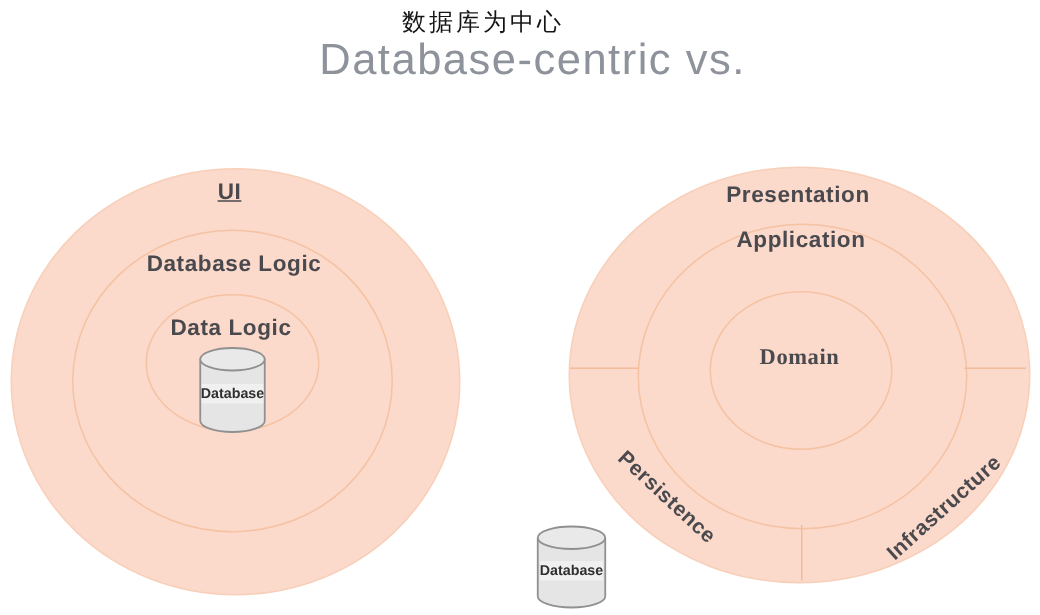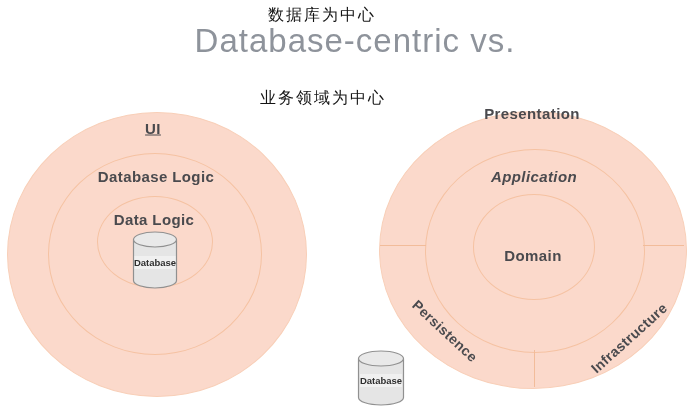--- a/index.html
+++ b/index.html
@@ -1,21 +1,21 @@
 <!DOCTYPE html>
 <html><head>
 <meta charset="utf-8">
 <style>
   html,body{margin:0;padding:0;background:#ffffff;}
   body{font-family:"Liberation Sans", sans-serif;}
   .stage{position:relative;width:693px;height:410px;background:#ffffff;overflow:hidden;}
 
   
   .cn-label{position:absolute;transform:translateX(-50%);font-size:16px;letter-spacing:2px;color:#141414;white-space:nowrap;font-family:"Liberation Sans",sans-serif;}
-  .title{position:absolute;transform:translateX(-50%);text-align:left;color:#8e939b;font-size:33px;font-weight:400;letter-spacing:1px;line-height:29px;white-space:nowrap;}
+  .title{position:absolute;transform:translateX(-50%);text-align:left;color:#8e939b;font-size:29px;font-weight:400;letter-spacing:1px;line-height:29px;white-space:nowrap;}
 
   
   .ring{position:absolute;border-radius:50%;}
   .ring.outer{background:#fbd9cb;border:1px solid #f8cfb8;}
   .ring.line-only{background:transparent;border:1px solid #f5c2a2;}
 
   
   .ring-label{position:absolute;transform:translate(-50%,-50%);font-size:15px;font-weight:bold;color:#4a4a4e;letter-spacing:.4px;white-space:nowrap;}
   .ring-label.rot-cw{transform:translate(-50%,-50%) rotate(43deg);font-size:14px;}
   .ring-label.rot-ccw{transform:translate(-50%,-50%) rotate(-42deg);font-size:14px;}
@@ -30,21 +30,20 @@
 </style>
 </head>
 <body>
 
 <div class="stage">
 
   <div class="cn-label" style="left:322px;top:5px;">数据库为中心</div>
   <div class="title" style="left:355px;top:26px;">
     <div>Database-centric vs.</div>
   </div>
-  <div class="cn-label" style="left:323px;top:88px;">业务领域为中心</div>
 
   <div>
     <div class="ring outer" style="left:7px;top:112px;width:298px;height:283px;"></div>
     <div class="ring line-only" style="left:48px;top:153px;width:212px;height:200px;"></div>
     <div class="ring line-only" style="left:97px;top:196px;width:114px;height:90px;"></div>
 
     <div class="ring-label" style="left:153px;top:128px;text-decoration:underline;">UI</div>
     <div class="ring-label" style="left:156px;top:176px;">Database Logic</div>
     <div class="ring-label" style="left:154px;top:219px;">Data Logic</div>
 
@@ -58,23 +57,23 @@
 
   <div>
     <div class="ring outer" style="left:379px;top:111px;width:306px;height:276px;"></div>
     <div class="ring line-only" style="left:425px;top:149px;width:218px;height:202px;"></div>
     <div class="ring line-only" style="left:473px;top:194px;width:120px;height:104px;"></div>
 
     <div class="divider-h" style="left:380px;top:245px;width:46px;"></div>
     <div class="divider-h" style="left:643px;top:245px;width:41px;"></div>
     <div class="divider-v" style="left:534px;top:350px;height:37px;"></div>
 
-    <div class="ring-label" style="left:532px;top:113px;">Presentation</div>
-    <div class="ring-label" style="left:534px;top:176px;font-style:italic;">Application</div>
-    <div class="ring-label" style="left:533px;top:255px;">Domain</div>
+    <div class="ring-label" style="left:532px;top:130px;">Presentation</div>
+    <div class="ring-label" style="left:534px;top:160px;">Application</div>
+    <div class="ring-label" style="left:533px;top:239px;font-family:Liberation Serif, serif;">Domain</div>
 
     <div class="ring-label rot-cw" style="left:445px;top:331px;">Persistence</div>
     <div class="ring-label rot-ccw" style="left:629px;top:338px;">Infrastructure</div>
 
     <svg class="cyl" style="left:357px;top:350px;" width="48" height="56" viewBox="0 0 48 56">
       <path d="M1.5 8.5 v39 a22.5 7.5 0 0 0 45 0 v-39" fill="#e5e5e5" stroke="#909090" stroke-width="1.2"></path>
       <ellipse cx="24" cy="8.5" rx="22.5" ry="7.5" fill="#e9e9e9" stroke="#909090" stroke-width="1.2"></ellipse>
       <rect x="3" y="24" width="42" height="13" fill="#f1f1f1" opacity="0.9"></rect>
       <text x="24" y="33.5" text-anchor="middle">Database</text>
     </svg>

